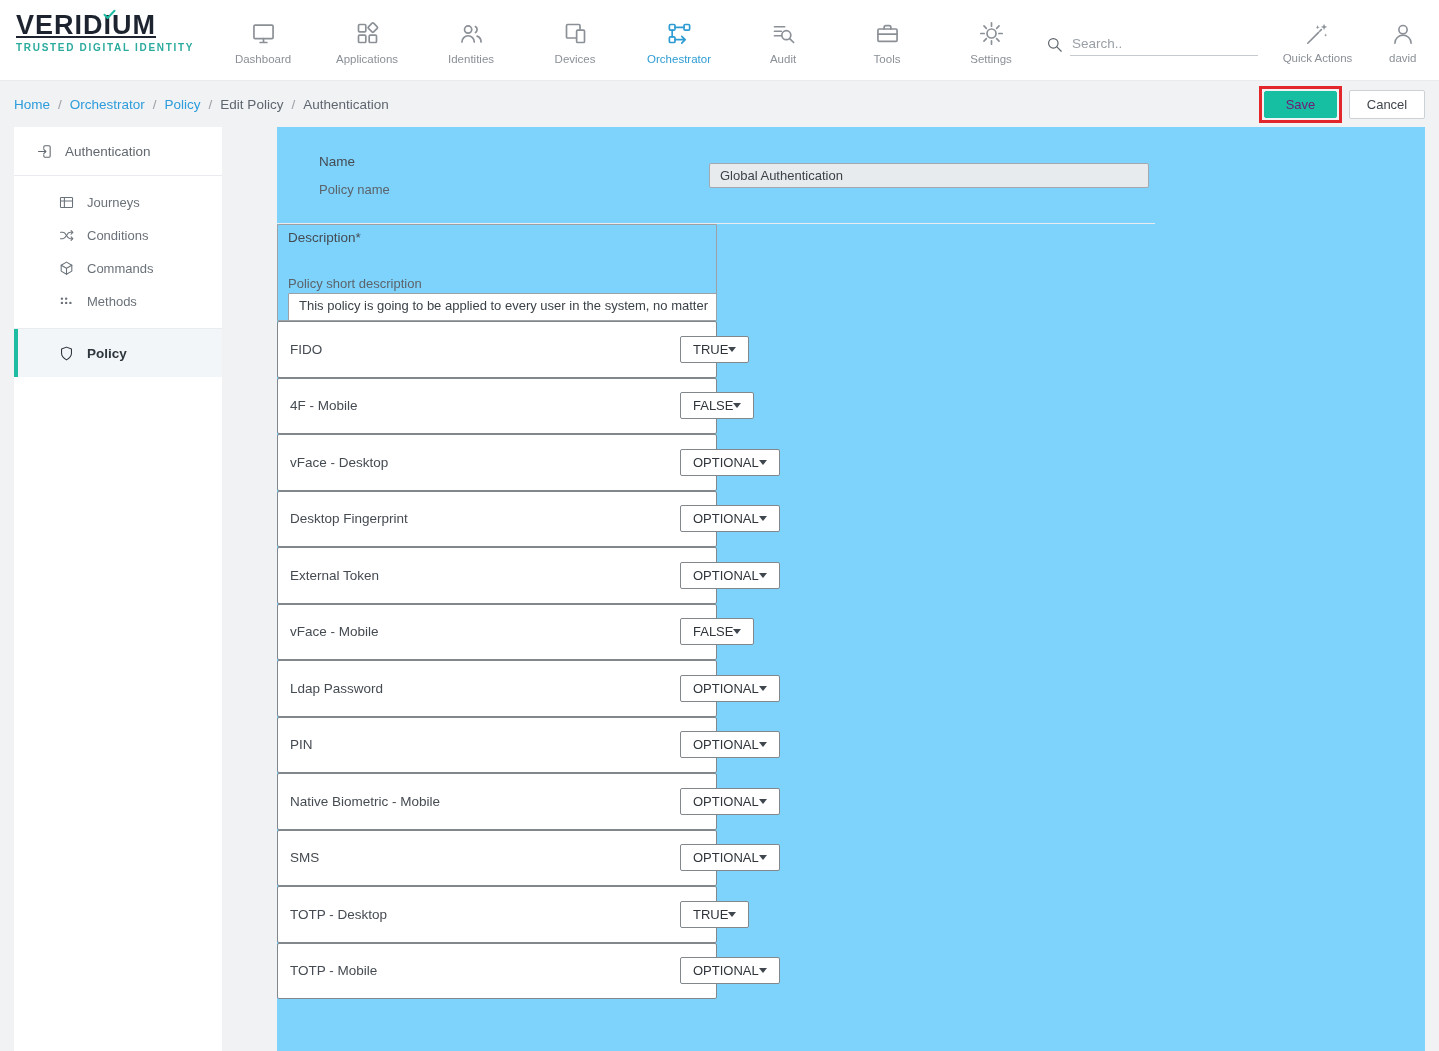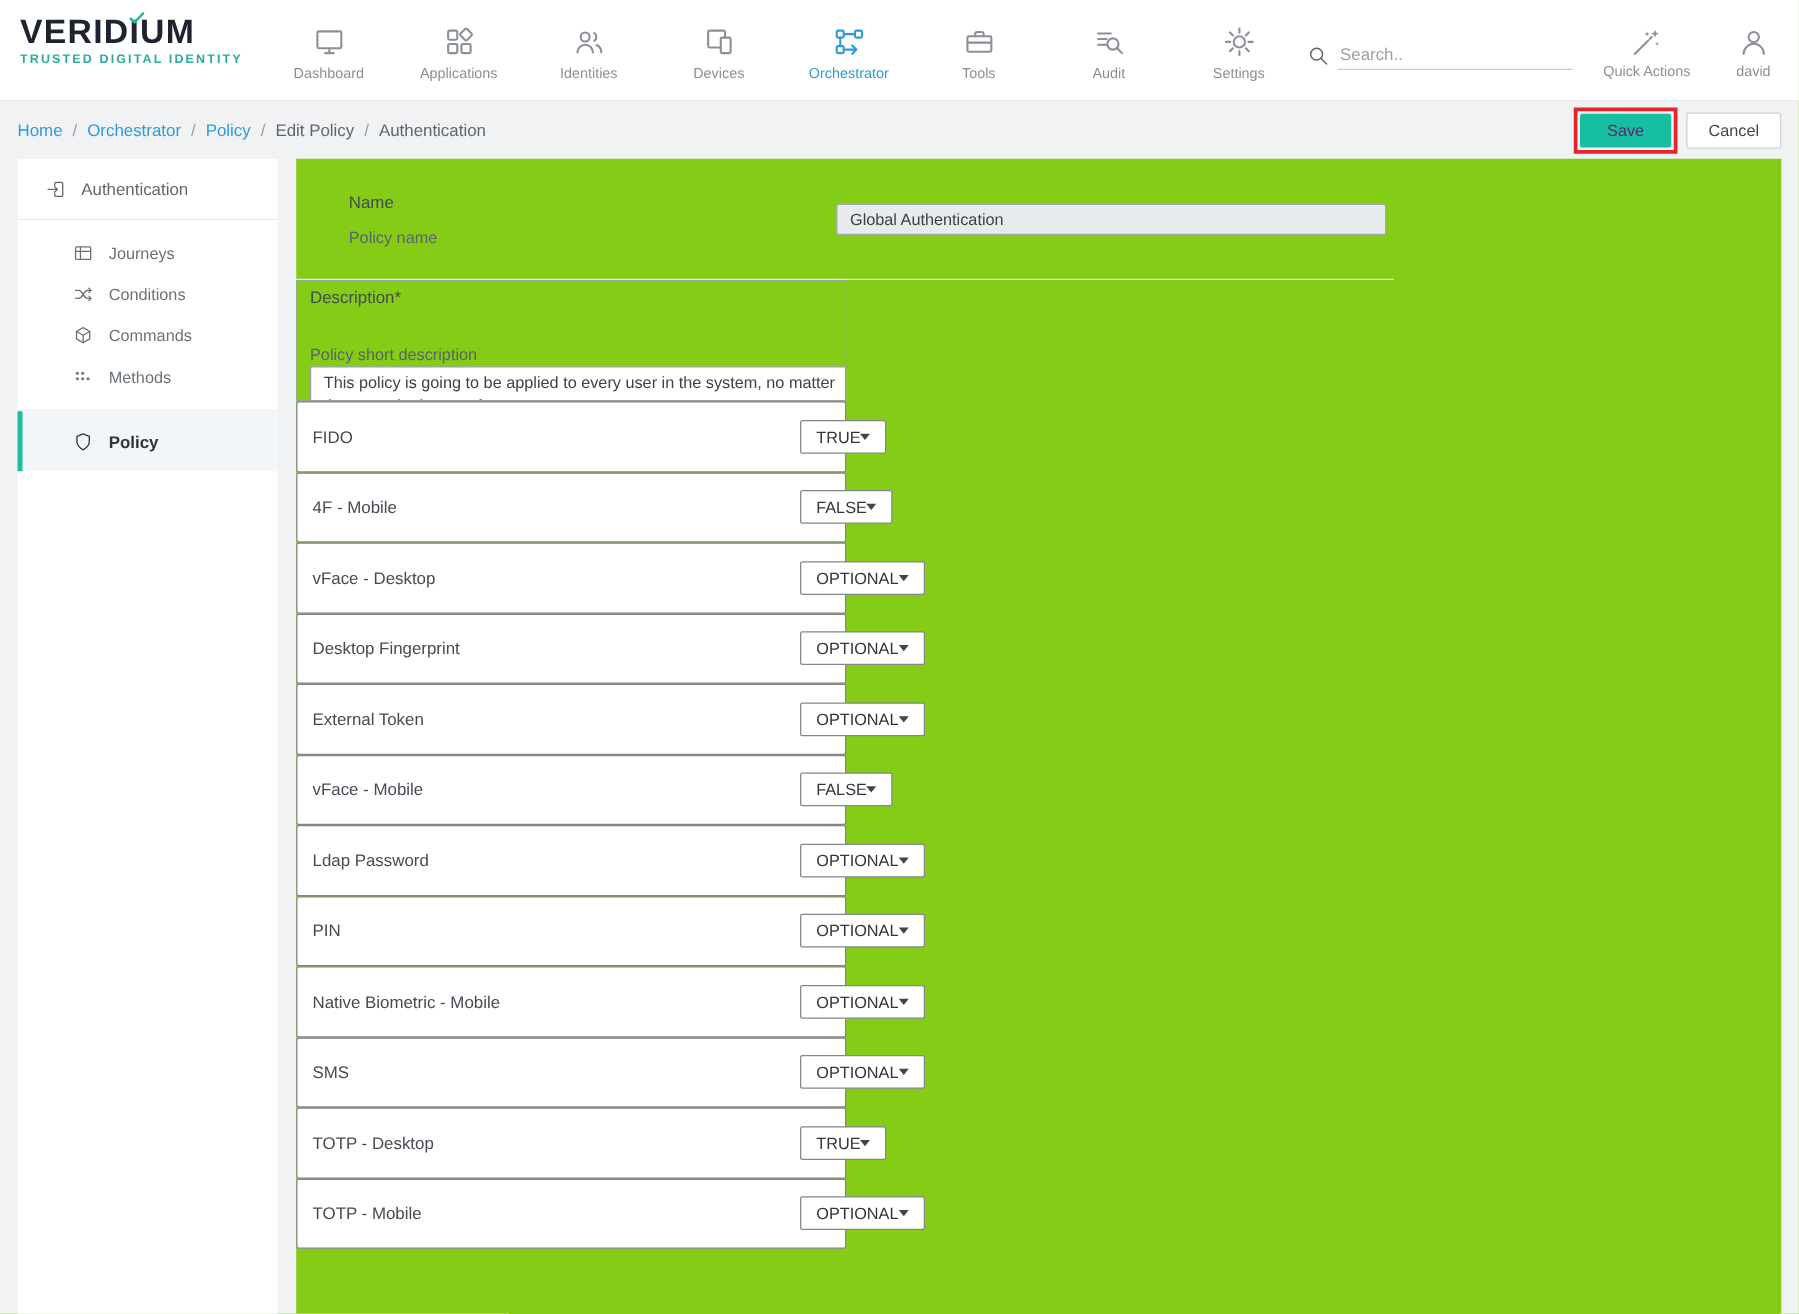--- a/index.html
+++ b/index.html
@@ -2,21 +2,21 @@
 <html><head>
 <meta charset="utf-8">
 <style>
   * { box-sizing: border-box; }
   html, body { width: 1439px; height: 1051px; margin: 0; overflow: hidden; }
   body { font-family: "Liberation Sans", sans-serif; background: #f0f2f4; color: #3d434a; }
 
   
   .header { height: 81px; background: #fff; display: flex; align-items: stretch; border-bottom: 1px solid #e9ebee; }
   .logo { width: 215px; padding: 12px 0 0 16px; }
-  .logo-word { position: relative; font-size: 27px; font-weight: bold; letter-spacing: 1px; color: #1d2430; line-height: 1; }
+  .logo-word { position: relative; font-size: 27px; font-weight: bold; letter-spacing: 1px; color: #1d2430; line-height: 1; text-decoration: underline; }
   .logo-check { position: absolute; left: 86px; top: -5px; color: #1fbca4; }
   .logo-check svg { width: 15px; height: 15px; }
   .logo-tagline { font-size: 10px; letter-spacing: 1.7px; color: #2bab9e; margin-top: 3px; font-weight: bold; }
 
   .primary-nav { display: flex; }
   .nav-item { width: 104px; display: flex; flex-direction: column; align-items: center; justify-content: center; gap: 6px; color: #8b9097; cursor: pointer; padding-top: 4px; }
   .nav-item .nav-label { font-size: 11.5px; }
   .nav-icon svg { width: 27px; height: 27px; }
   .nav-item.active { color: #2e9cd3; }
 
@@ -50,21 +50,21 @@
   
   .content { display: flex; gap: 15px; padding: 0 14px; height: 924px; }
 
   .sidebar { width: 208px; background: #fff; flex: none; }
   .side-header { display: flex; align-items: center; gap: 12px; padding: 16px 0 15px 22px; color: #61686f; font-size: 13.5px; border-bottom: 1px solid #e9ebee; }
   .side-header .icon svg, .side-icon svg { width: 17px; height: 17px; }
   .side-items { padding: 10px 0; border-bottom: 1px solid #e9ebee; }
   .side-item { display: flex; align-items: center; gap: 12px; height: 33px; padding-left: 44px; color: #6a7178; font-size: 13px; cursor: pointer; }
   .side-footer-item { display: flex; align-items: center; gap: 12px; height: 48px; padding-left: 40px; background: #f3f6f8; border-left: 4px solid #1fbca4; color: #2d353d; font-size: 13.5px; font-weight: bold; cursor: pointer; }
 
-  .main-panel { flex: 1; background: #84cc16; }
+  .main-panel { flex: 1; background: #7dd3fc; margin-left: 40px; }
   .form-row { display: flex; align-items: center; width: 878px; padding-left: 42px; border-bottom: 1px solid #e9ebee; }
   .form-row.select { height: 56.5px; }
   .form-row.text, .form-row.textarea { height: 97px; }
   .labels { display: flex; flex-direction: column; gap: 13px; flex: 0 0 390px; }
   .form-row.textarea .labels { gap: 27px; }
   .f-label { font-size: 13.5px; color: #454b52; }
   .f-sublabel { font-size: 13px; color: #5c636b; }
 
   .text-input { width: 440px; height: 25px; background: #e8ebee; border: 1px solid #a3a9ae; border-radius: 2px; padding: 0 10px; font-size: 13px; color: #3b4248; font-family: "Liberation Sans", sans-serif; }
   .ta-wrap { position: relative; width: 440px; }
@@ -138,36 +138,36 @@
             <rect x="16" y="4" width="5" height="5" rx="1"></rect>
             <rect x="3" y="15" width="5" height="5" rx="1"></rect>
             <path d="M8 6.5h8M5.5 9v6M8 17.5h9m-3-3l3 3-3 3"></path>
           </svg>
         </span>
         <span class="nav-label">Orchestrator</span>
       </div>
       <div class="nav-item">
         <span class="nav-icon icon">
           <svg viewBox="0 0 24 24" fill="none" stroke="currentColor" stroke-width="1.5" stroke-linecap="round" stroke-linejoin="round">
+            <path d="M4 6h9M4 10h6M4 14h6"></path>
+            <circle cx="14.5" cy="13.5" r="4"></circle>
+            <path d="M17.5 16.5L21 20"></path>
+          </svg>
+        </span>
+        <span class="nav-label">Audit</span>
+      </div>
+      <div class="nav-item">
+        <span class="nav-icon icon">
+          <svg viewBox="0 0 24 24" fill="none" stroke="currentColor" stroke-width="1.5" stroke-linecap="round" stroke-linejoin="round">
             <rect x="3.5" y="8" width="17" height="11" rx="1"></rect>
             <path d="M9 8V6.5A1.5 1.5 0 0 1 10.5 5h3A1.5 1.5 0 0 1 15 6.5V8"></path>
             <path d="M3.5 12.5h17"></path>
           </svg>
         </span>
         <span class="nav-label">Tools</span>
-      </div>
-      <div class="nav-item">
-        <span class="nav-icon icon">
-          <svg viewBox="0 0 24 24" fill="none" stroke="currentColor" stroke-width="1.5" stroke-linecap="round" stroke-linejoin="round">
-            <path d="M4 6h9M4 10h6M4 14h6"></path>
-            <circle cx="14.5" cy="13.5" r="4"></circle>
-            <path d="M17.5 16.5L21 20"></path>
-          </svg>
-        </span>
-        <span class="nav-label">Audit</span>
       </div>
       <div class="nav-item">
         <span class="nav-icon icon">
           <svg viewBox="0 0 24 24" fill="none" stroke="currentColor" stroke-width="1.5" stroke-linecap="round" stroke-linejoin="round">
             <circle cx="12" cy="12" r="4"></circle>
             <path d="M12 2.5v3M12 18.5v3M2.5 12h3M18.5 12h3M5.3 5.3l2.1 2.1M16.6 16.6l2.1 2.1M18.7 5.3l-2.1 2.1M7.4 16.6l-2.1 2.1"></path>
           </svg>
         </span>
         <span class="nav-label">Settings</span>
       </div>

